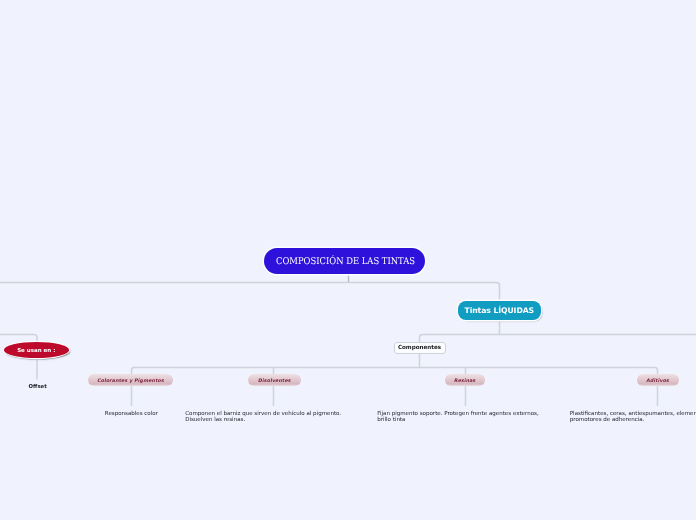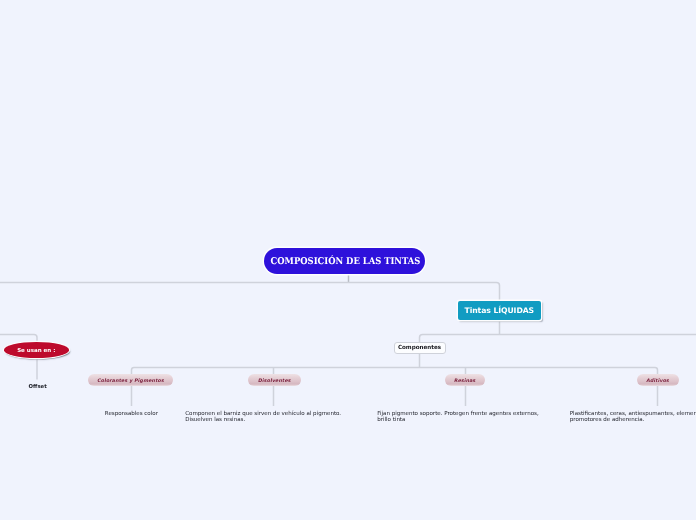--- a/index.html
+++ b/index.html
@@ -8,24 +8,24 @@
        font-family:"DejaVu Sans",sans-serif;-webkit-font-smoothing:antialiased;
        text-rendering:geometricPrecision;}
   #canvas{position:relative;width:696px;height:520px;
           transform:translateZ(0);will-change:transform;}
   svg.links{position:absolute;left:0;top:0;width:696px;height:520px;}
   .node{position:absolute;box-sizing:border-box;display:flex;align-items:center;
         justify-content:center;white-space:nowrap;}
   
   #root{left:264px;top:247.5px;width:161px;height:26.5px;background:#2e11db;
         border-radius:13px;color:#fff;font-family:"DejaVu Serif Condensed","DejaVu Serif",serif;
-        font-weight:bold;font-size:9.35px;padding-top:1.5px;padding-left:2px;
+        font-weight:normal;font-size:9.35px;padding-top:1.5px;padding-left:2px;
         box-shadow:0 0 0 1.4px #fefeff;}
   #liquidas{left:458px;top:300.8px;width:82.5px;height:19.7px;background:#119cc2;
-        border-radius:2px;color:#fff;font-weight:bold;font-size:7.7px;letter-spacing:-0.08px;
+        border-radius:8px;color:#fff;font-weight:bold;font-size:7.7px;letter-spacing:-0.08px;
         box-shadow:0 0 0 1.4px #fdfdfe, 1.4px 1.4px 1.2px rgba(96,102,114,.5);}
   #componentes{left:393.5px;top:341.5px;width:52px;height:12.5px;background:#fcfdff;
         border:1px solid #cfd2da;border-radius:3px;color:#16161c;
         font-weight:bold;font-size:5.6px;}
   #seusan{left:3.5px;top:342.2px;width:65.5px;height:15.8px;padding-top:1.6px;background:#bd0a2c;
         border-radius:50%;color:#fff;font-weight:bold;font-size:5.52px;
         box-shadow:0 0 0 1.2px #fcfcfd, 1.2px 1.6px 1.3px rgba(80,86,98,.72);}
   .pill{position:absolute;box-sizing:border-box;display:flex;align-items:center;
         justify-content:center;white-space:nowrap;height:11.6px;
         background:linear-gradient(180deg,#eeE2E6 0%,#e7d3d8 26%,#ddc2ca 62%,#d5b7c0 84%,#e6d5da 96%,#f0e8eb 100%);

